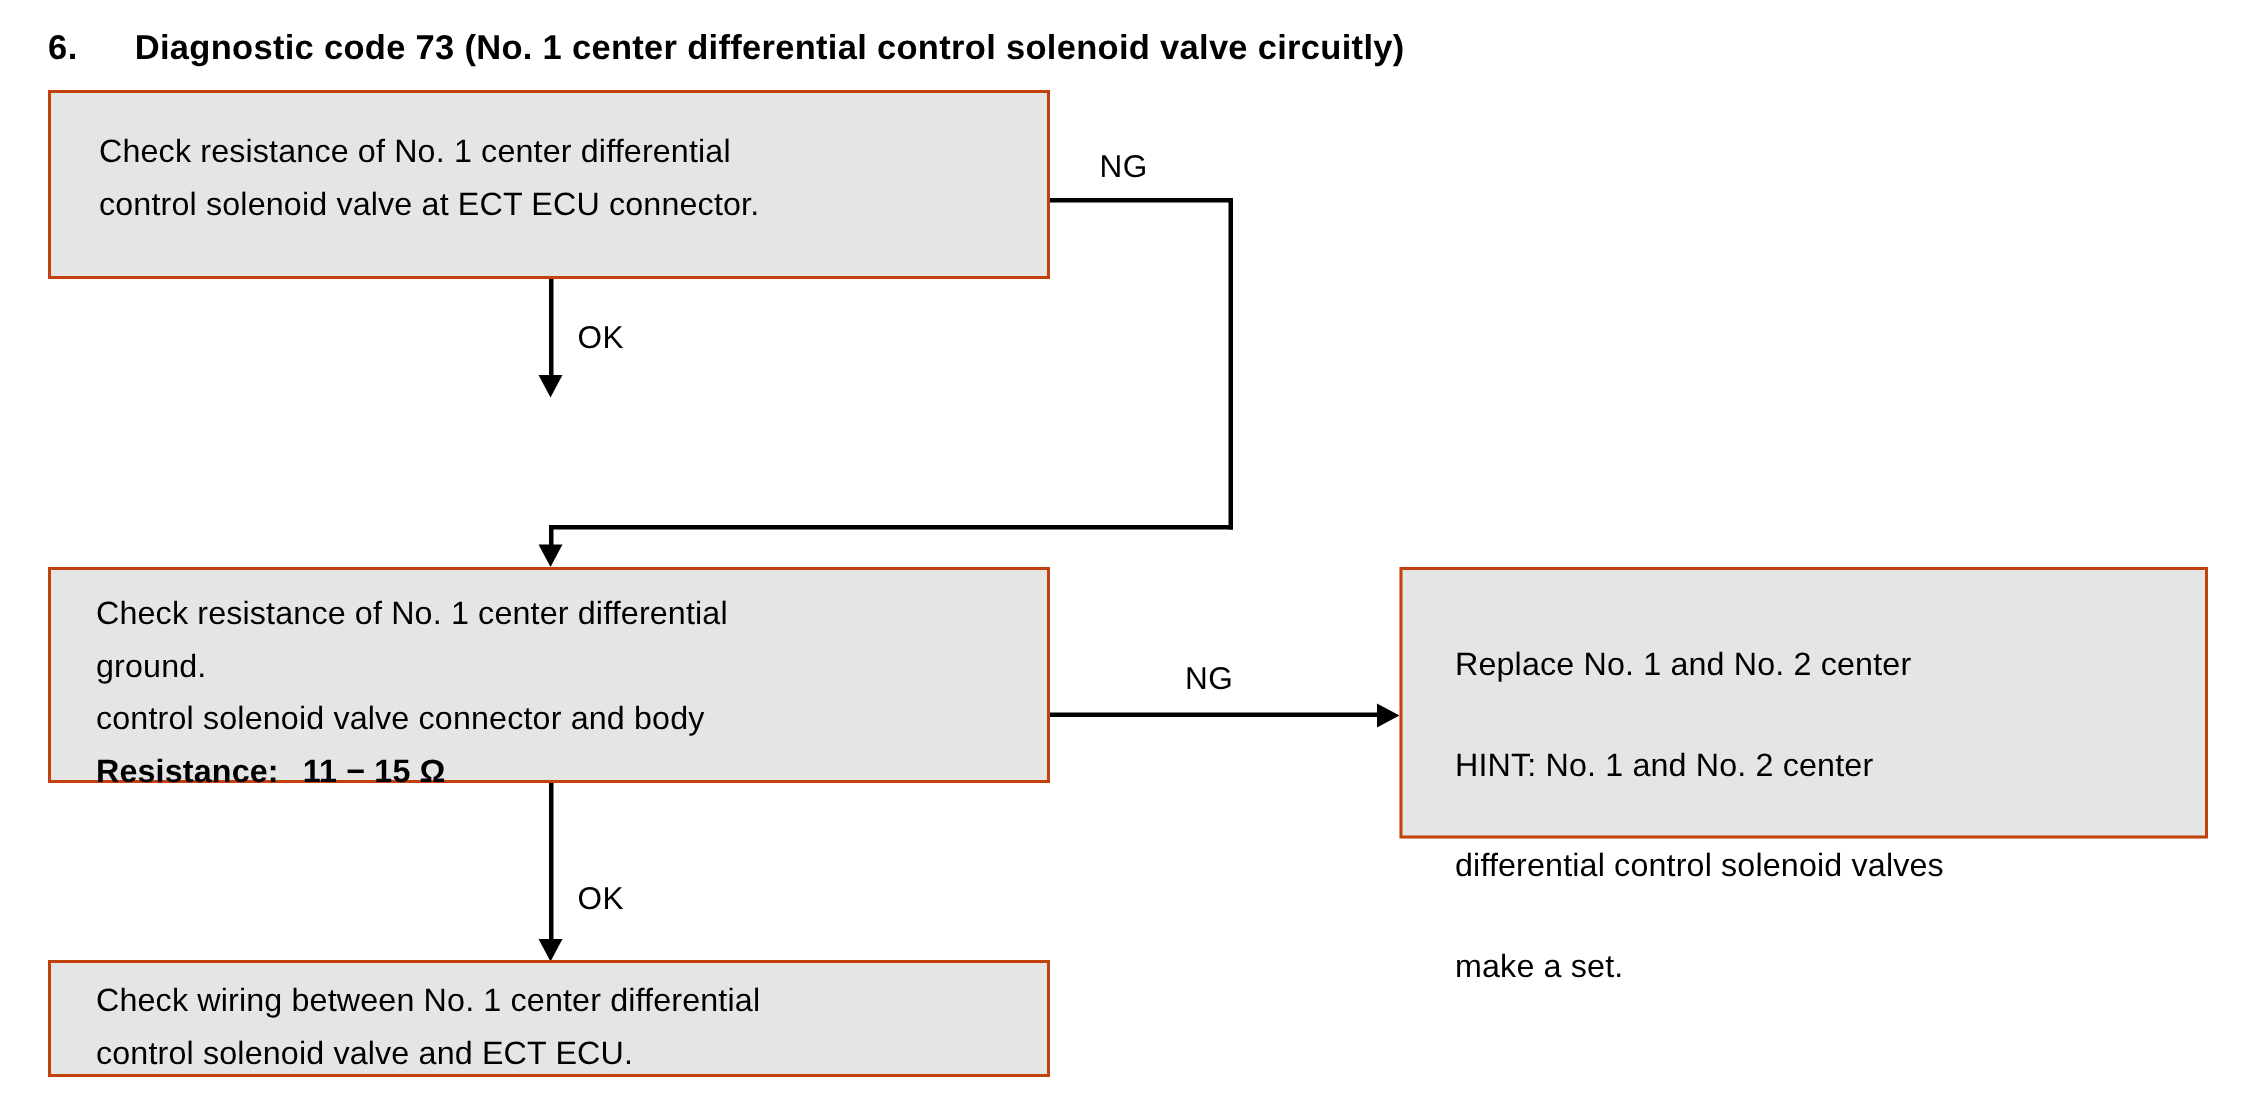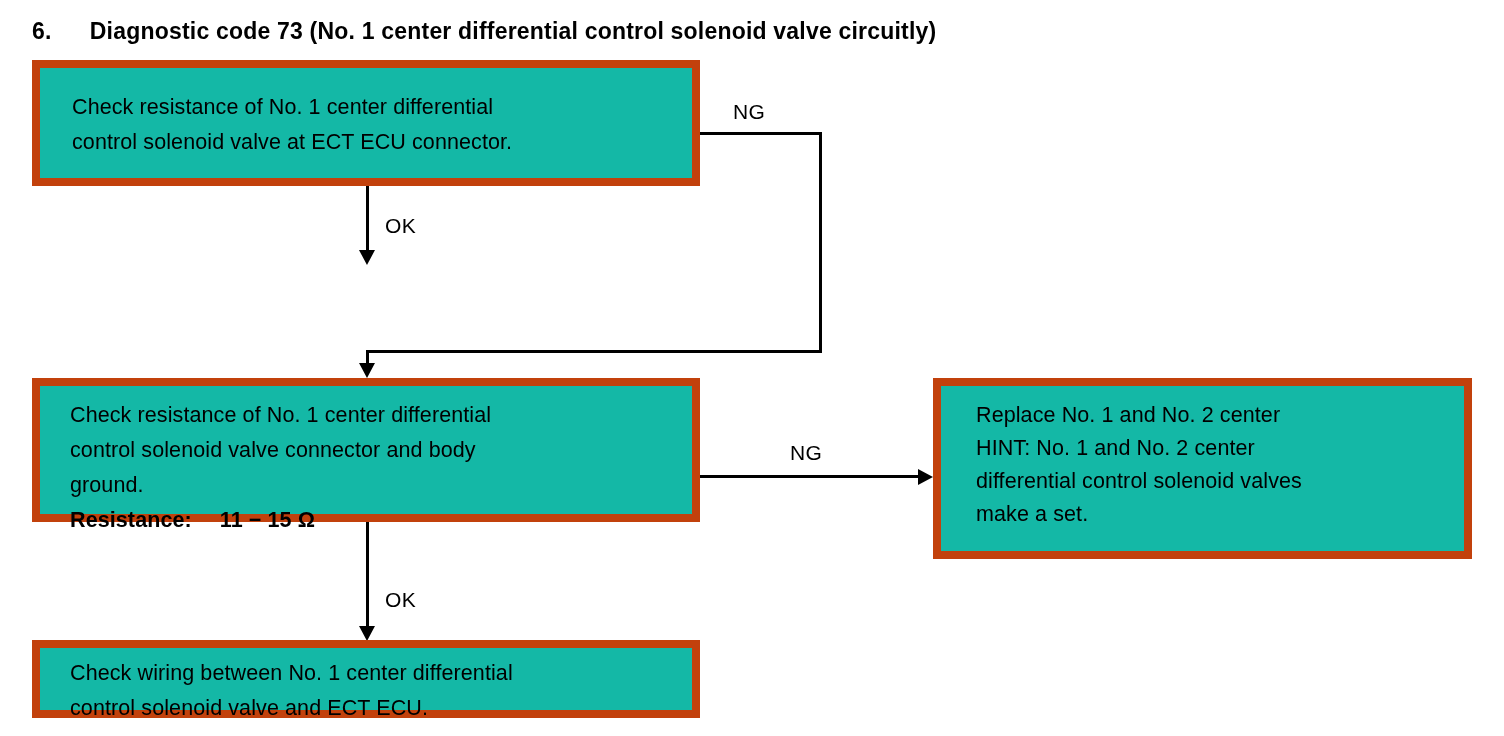--- a/index.html
+++ b/index.html
@@ -41,53 +41,53 @@
     font-size: 23px;
     font-weight: bold;
     letter-spacing: 0.2px;
     vertical-align: top;
   }
 
   
   .box {
     position: absolute;
     box-sizing: border-box;
-    border: 8px solid #c2410c;
-    background: #14b8a6;
+    border: 2px solid #c2410c;
+    background: #e5e5e5;
     text-decoration: underline;
   }
   .box .inner {
     position: absolute;
     left: 30px;
     right: 8px;
     top: 50%;
     transform: translateY(-50%);
   }
   .box p {
     margin: 0;
     font-size: 21.5px;
     line-height: 35px;
     letter-spacing: 0.1px;
     white-space: nowrap;
   }
   .box p.spec {
     font-weight: bold;
   }
   .box p.spec .lbl { font-weight: bold; }
-  .box p.spec .val { font-weight: bold; margin-left: 28px; }
+  .box p.spec .val { font-weight: bold; margin-left: 16px; }
 
   #box-check-ecu-connector { left: 32px;  top: 60px;  width: 668px; height: 126px; }
   #box-substitute-ecu      { left: 32px;  top: 265px; width: 668px; height: 47px;  }
   #box-check-body-ground   { left: 32px;  top: 378px; width: 668px; height: 144px; }
   #box-replace-valves      { left: 933px; top: 378px; width: 539px; height: 181px; }
   #box-check-wiring        { left: 32px;  top: 640px; width: 668px; height: 78px;  }
 
   #box-check-body-ground .inner { left: 30px; top: 12px; transform: none; }
   #box-replace-valves .inner    { left: 35px; top: 13px; transform: none; }
-  #box-replace-valves p         { line-height: 33px; }
+  #box-replace-valves p         { line-height: 33px; margin-top: 34px; }
   #box-check-wiring .inner      { left: 30px; top: 8px; transform: none; }
   #box-check-ecu-connector .inner { left: 32px; top: 22px; transform: none; }
 
   
   .vline {
     position: absolute;
     width: 3px;
     background: #000000;
   }
   .hline {
@@ -165,22 +165,22 @@
   <div class="vline" id="edge-ng-1-v"></div>
   <div class="hline" id="edge-ng-1-h2"></div>
   <div class="vline" id="edge-ng-1-v2"></div>
   <div class="arrow-down" id="edge-ng-1-arrow"></div>
   <div class="edge-label" id="edge-ng-1-label">NG</div>
 
 
   <div class="box" id="box-check-body-ground">
     <div class="inner">
       <p>Check resistance of No. 1 center differential</p>
+      <p>ground.</p>
       <p>control solenoid valve connector and body</p>
-      <p>ground.</p>
       <p class="spec"><span class="lbl">Resistance:</span><span class="val">11 − 15 Ω</span></p>
     </div>
   </div>
 
   <div class="hline" id="edge-ng-2-line"></div>
   <div class="arrow-right" id="edge-ng-2-arrow"></div>
   <div class="edge-label" id="edge-ng-2-label">NG</div>
 
   <div class="box" id="box-replace-valves">
     <div class="inner">

